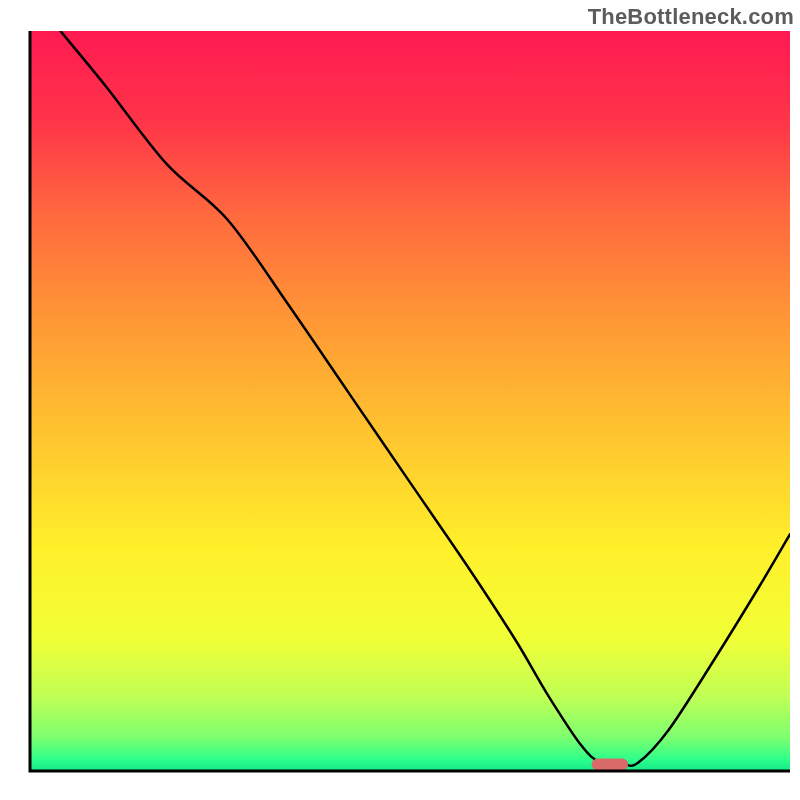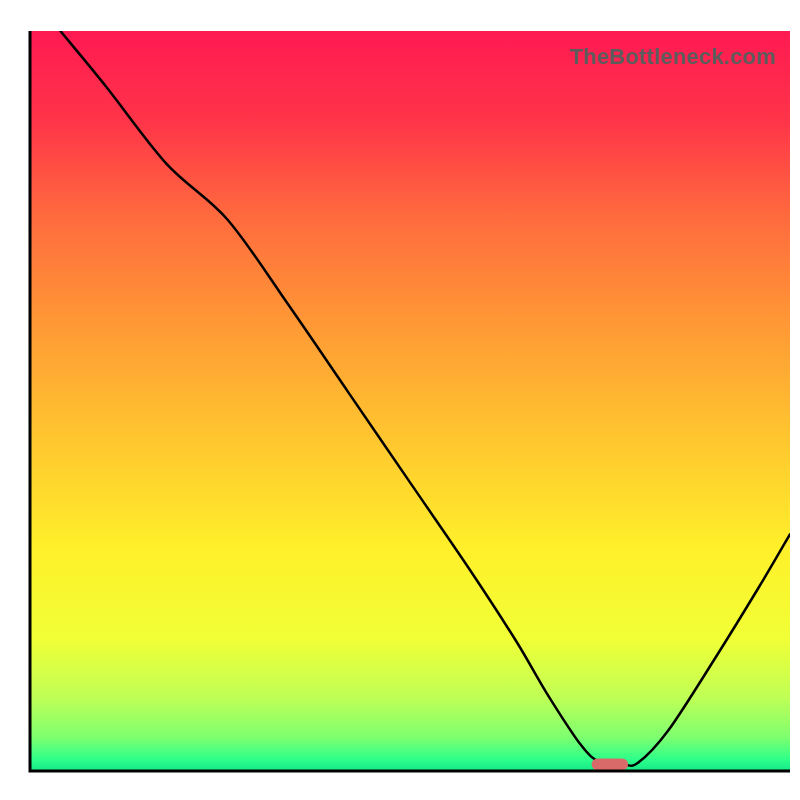--- a/index.html
+++ b/index.html
@@ -11,27 +11,26 @@
     font-family: Arial, Helvetica, sans-serif;
   }
   .container {
     position: relative;
     width: 800px;
     height: 800px;
   }
   .watermark {
     position: absolute;
     top: 4px;
-    right: 24px;
+    right: 6px;
     font-size: 22px;
     font-weight: 600;
     color: #5c5c5c;
     letter-spacing: 0.2px;
     z-index: 10;
-    margin-top: 40px;
   }
   svg {
     position: absolute;
     top: 0;
     left: 0;
   }
 </style>
 </head>
 <body>
 <div class="container">

